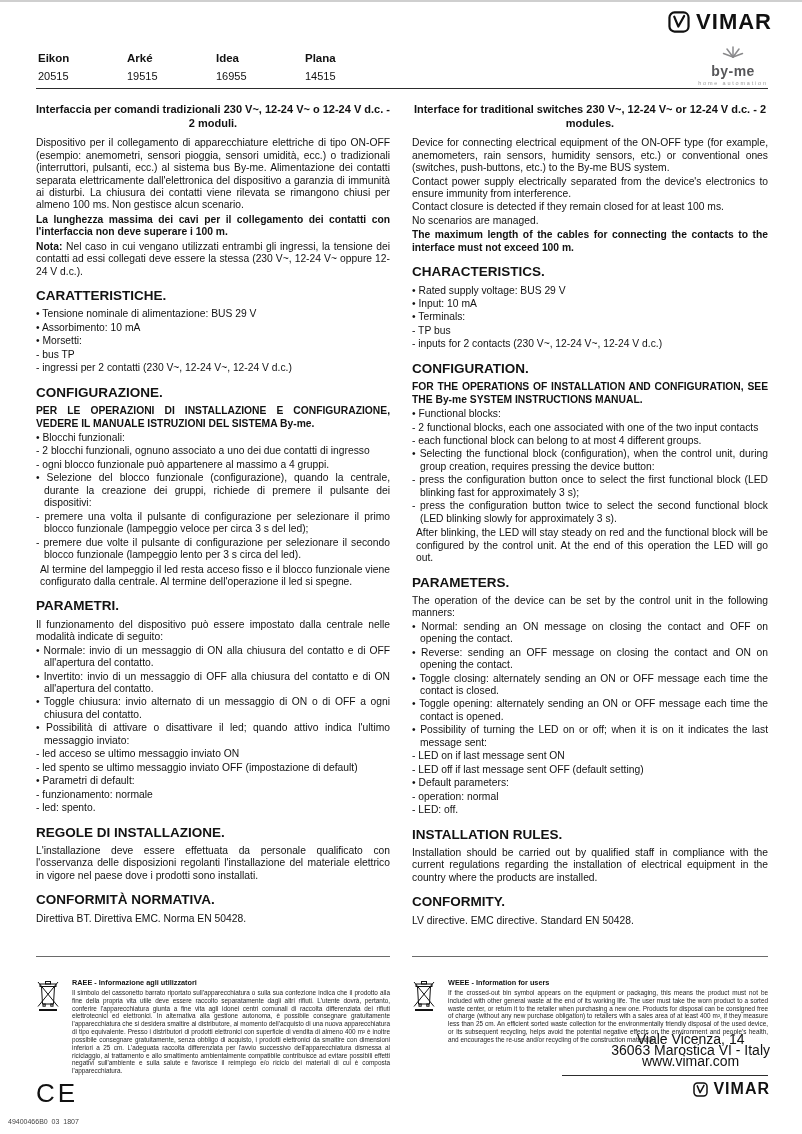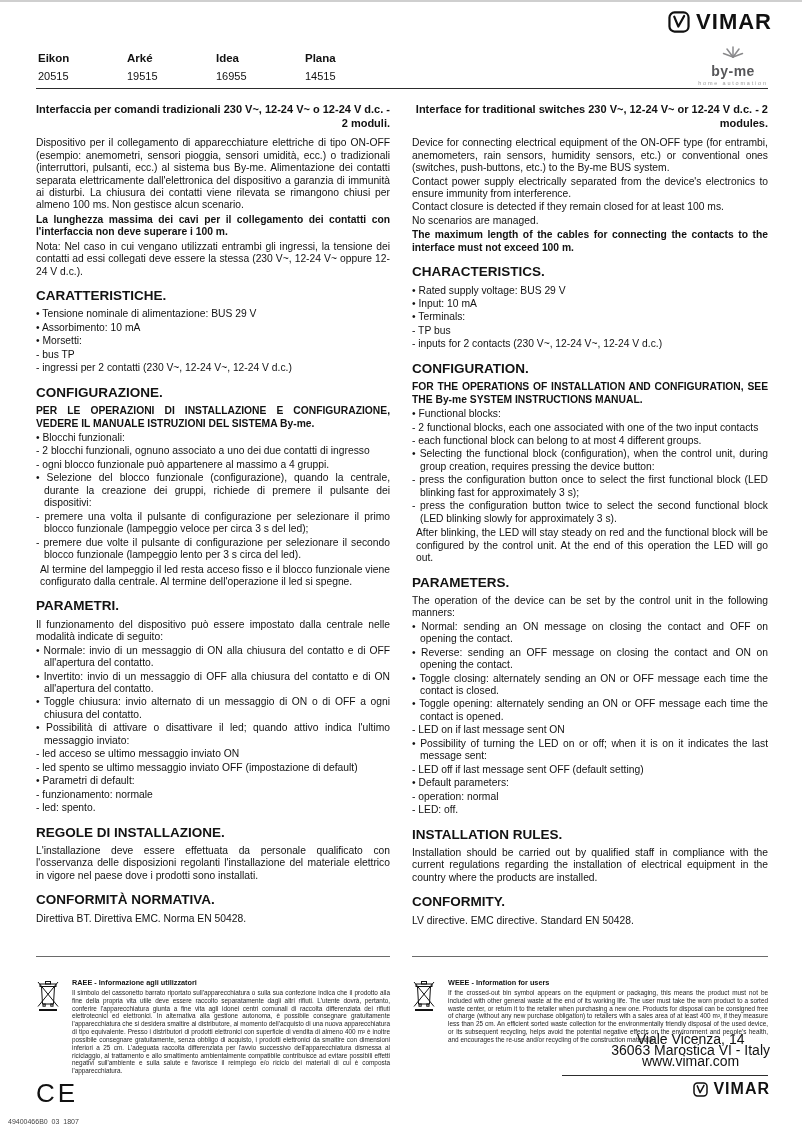--- a/index.html
+++ b/index.html
@@ -18,26 +18,26 @@
   .prod{width:89px}
   .prod .series{font-weight:bold;font-size:11.5px;margin-bottom:6px}
   .prod .code{font-size:11px}
   .divider{position:absolute;top:88px;left:36px;width:732px;height:1px;background:#2c2c2c}
 
   
   .col{position:absolute;top:102px}
   .col-left{left:36px;width:354px}
   .col-right{left:412px;width:356px}
   .blk{font-size:10.3px;line-height:1.21;text-align:justify;margin-bottom:1px}
-  .b-title{font-size:11px;font-weight:bold;line-height:1.28;margin-bottom:7px;text-align:right}
+  .b-title{font-size:11px;font-weight:bold;line-height:1.28;margin-bottom:7px;text-align:center}
   .b-pb{font-weight:bold;margin:2px 0}
   .b-h{font-size:13.5px;font-weight:bold;margin:10px 0 4px;text-align:left}
   .b-li{padding-left:8px;text-indent:-8px}
   .b-ind{padding-left:4px;margin-top:2px}
-  .blk b{font-weight:normal}
+  .blk b{font-weight:bold}
 
   
   .smallprint{position:absolute;top:956px;display:flex;gap:8px;border-top:1px solid #6a6a6a;padding-top:21px}
   .sp-left{left:36px;width:354px}
   .sp-right{left:412px;width:356px}
   .sp-icon{flex:0 0 28px;padding-top:2px}
   .sp-content{flex:1}
   .sp-head{font-size:7.3px;font-weight:bold;margin-bottom:2px}
   .sp-body{font-size:6.4px;line-height:1.22;text-align:justify;color:#1d1d1d}
 
@@ -133,21 +133,21 @@
         <div class="blk b-h">REGOLE DI INSTALLAZIONE.</div>
         <div class="blk b-p">L'installazione deve essere effettuata da personale qualificato con l'osservanza delle disposizioni regolanti l'installazione del materiale elettrico in vigore nel paese dove i prodotti sono installati.</div>
         <div class="blk b-h">CONFORMITÀ NORMATIVA.</div>
         <div class="blk b-p">Direttiva BT. Direttiva EMC. Norma EN 50428.</div>
       </div>
   </section>
 
   <section class="col col-right">
     <div>
         <div class="blk b-title">Interface for traditional switches 230 V~, 12-24 V~ or  12-24 V d.c. - 2 modules.</div>
-        <div class="blk b-p">Device for connecting electrical equipment of the ON-OFF type (for entrambi, anemometers, rain sensors, humidity sensors, etc.) or conventional ones (switches, push-buttons, etc.) to the By-me BUS system.</div>
+        <div class="blk b-p">Device for connecting electrical equipment of the ON-OFF type (for example, anemometers, rain sensors, humidity sensors, etc.) or conventional ones (switches, push-buttons, etc.) to the By-me BUS system.</div>
         <div class="blk b-p">Contact power supply electrically separated from the device's electronics to ensure immunity from interference.</div>
         <div class="blk b-p">Contact closure is detected if they remain closed for at least 100 ms.</div>
         <div class="blk b-p">No scenarios are managed.</div>
         <div class="blk b-pb">The maximum length of the cables for connecting the contacts to the interface must not exceed 100 m.</div>
         <div class="blk b-h">CHARACTERISTICS.</div>
         <div class="blk b-li">• Rated supply voltage: BUS 29 V</div>
         <div class="blk b-li">• Input: 10 mA</div>
         <div class="blk b-li">• Terminals:</div>
         <div class="blk b-li">- TP bus</div>
         <div class="blk b-li">- inputs for 2 contacts (230 V~, 12-24 V~, 12-24 V d.c.)</div>
@@ -159,22 +159,22 @@
         <div class="blk b-li">• Selecting the functional block (configuration), when the control unit, during group creation, requires pressing the device button:</div>
         <div class="blk b-li">-  press the configuration button once to select the first functional block (LED blinking fast for approximately 3 s);</div>
         <div class="blk b-li">- press the configuration button twice to select the second functional block (LED blinking slowly for approximately 3 s).</div>
         <div class="blk b-ind">After blinking, the LED will stay steady on red and the functional block will be configured by the control unit. At the end of this operation the LED will go out.</div>
         <div class="blk b-h">PARAMETERS.</div>
         <div class="blk b-p">The operation of the device can be set by the control unit in the following manners:</div>
         <div class="blk b-li">• Normal: sending an ON message on closing the contact and OFF on opening the contact.</div>
         <div class="blk b-li">• Reverse: sending an OFF message on closing the contact and ON on opening the contact.</div>
         <div class="blk b-li">• Toggle closing: alternately sending an ON or OFF message each time the contact is closed.</div>
         <div class="blk b-li">• Toggle opening: alternately sending an ON or OFF message each time the contact is opened.</div>
+        <div class="blk b-li">• Possibility of turning the LED on or off; when it is on it indicates the last message sent:</div>
         <div class="blk b-li">- LED on if last message sent ON</div>
-        <div class="blk b-li">• Possibility of turning the LED on or off; when it is on it indicates the last message sent:</div>
         <div class="blk b-li">- LED off if last message sent OFF (default setting)</div>
         <div class="blk b-li">• Default parameters:</div>
         <div class="blk b-li">- operation: normal</div>
         <div class="blk b-li">- LED: off.</div>
         <div class="blk b-h">INSTALLATION RULES.</div>
         <div class="blk b-p">Installation should be carried out by qualified staff in compliance with the current regulations regarding the installation of electrical equipment in the country where the products are installed.</div>
         <div class="blk b-h">CONFORMITY.</div>
         <div class="blk b-p">LV directive. EMC directive. Standard EN 50428.</div>
       </div>
   </section>

